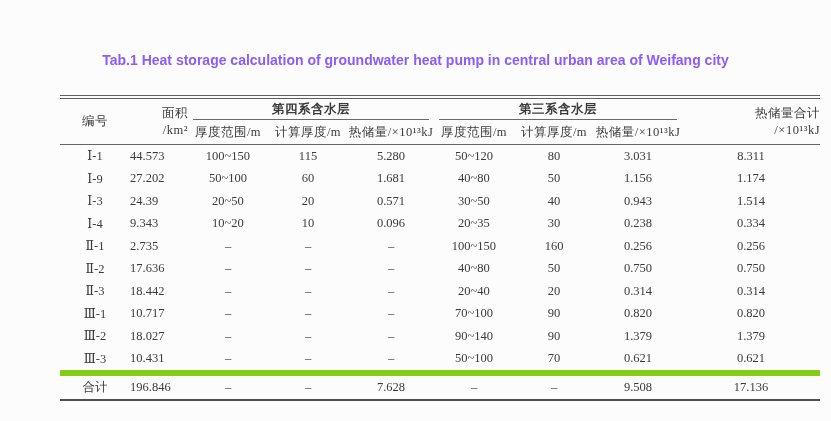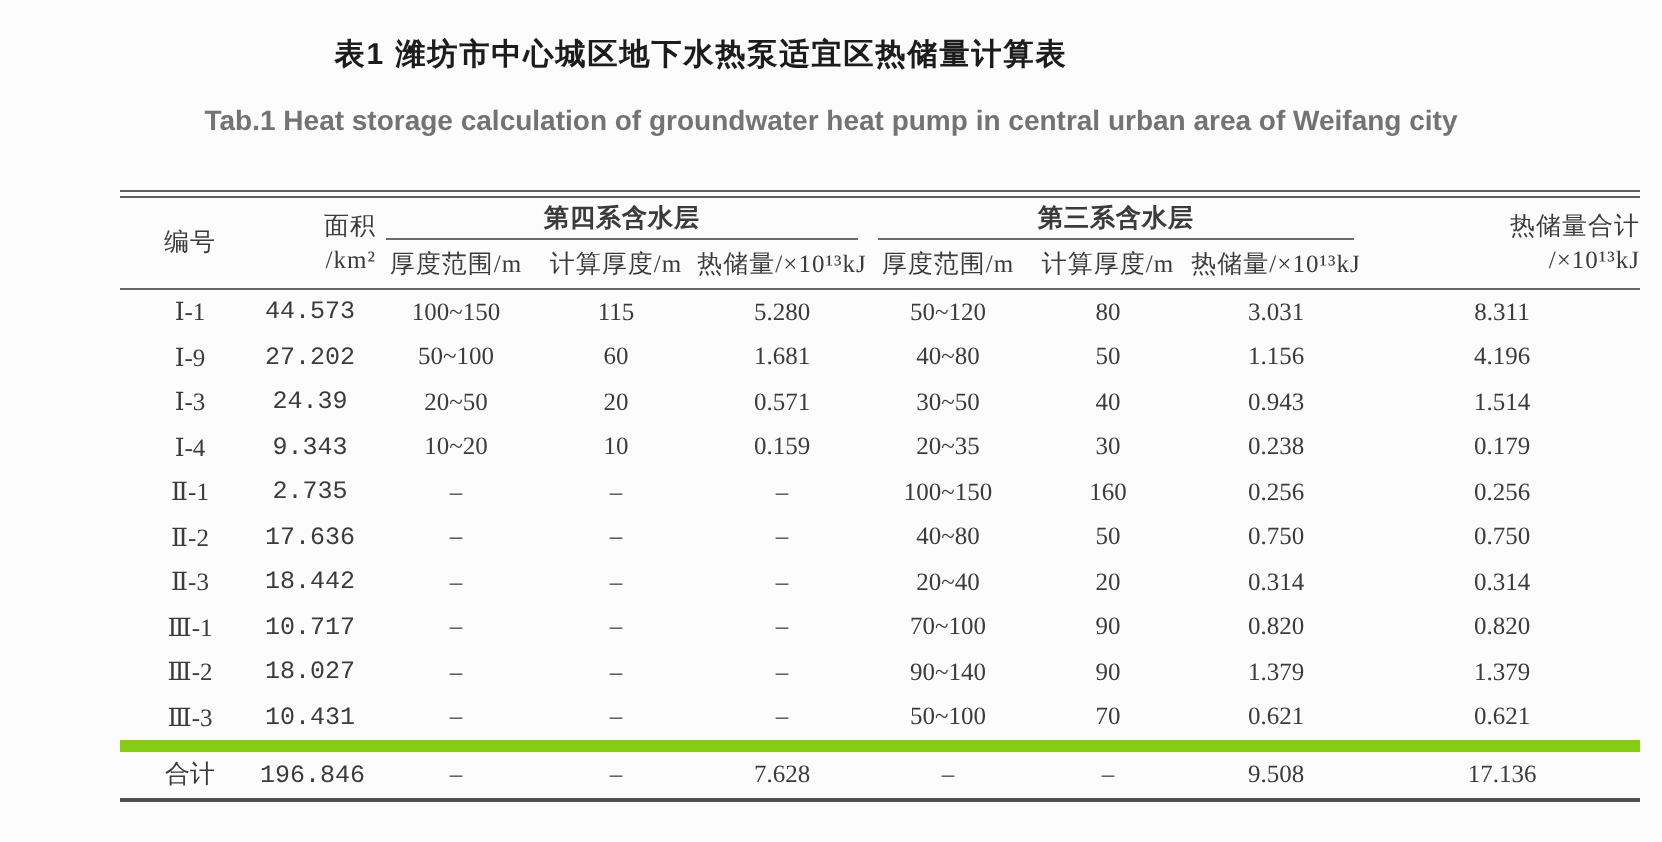--- a/index.html
+++ b/index.html
@@ -14,21 +14,21 @@
     position:absolute;top:18px;left:0;right:130px;
     text-align:center;
     font-family:"Liberation Sans","DejaVu Sans",sans-serif;
     font-weight:bold;font-size:15px;color:#1c1c1c;
     letter-spacing:1px;
   }
   .title-en{
     position:absolute;top:52px;left:0;right:0;
     text-align:center;
     font-family:"Liberation Sans","DejaVu Sans",sans-serif;
-    font-weight:bold;font-size:14px;color:#737373;
+    font-weight:bold;font-size:14px;color:#8b5cf6;
   }
   .table-wrap{
     position:absolute;left:60px;top:95px;width:760px;
   }
   table{
     width:100%;
     border-collapse:collapse;
     table-layout:fixed;
     font-size:12.5px;
     color:#3b3b3b;
@@ -58,35 +58,33 @@
   }
   tr.sub-row th{height:24px;}
   th .l2{display:block;line-height:1.3;text-align:right;}
   tbody td{
     height:22.5px;
     text-align:center;
     padding:0;
     vertical-align:middle;
   }
   tbody td.num-right{
-    text-align:center;
+    text-align:left;
     padding-right:8px;
-    font-family:Liberation Mono, monospace;
   }
   tr.total-row td{
     border-top:6px solid #84cc16;
     height:23px;
   }
 </style>
 </head>
 <body>
 
 <div class="page">
 
-  <div class="title-cn">表1 潍坊市中心城区地下水热泵适宜区热储量计算表</div>
   <div class="title-en">Tab.1 Heat storage calculation of groundwater heat pump in central urban area of Weifang city</div>
 
   <div class="table-wrap">
     <table>
       <colgroup>
         <col class="c1">
           <col class="c2">
           <col class="c3">
           <col class="c4">
           <col class="c5">
@@ -132,43 +130,43 @@
           </tr>
           <tr>
             <td>Ⅰ-9</td>
             <td class="num-right">27.202</td>
             <td>50~100</td>
             <td>60</td>
             <td>1.681</td>
             <td>40~80</td>
             <td>50</td>
             <td>1.156</td>
-            <td>4.196</td>
+            <td>1.174</td>
           </tr>
           <tr>
             <td>Ⅰ-3</td>
             <td class="num-right">24.39</td>
             <td>20~50</td>
             <td>20</td>
             <td>0.571</td>
             <td>30~50</td>
             <td>40</td>
             <td>0.943</td>
             <td>1.514</td>
           </tr>
           <tr>
             <td>Ⅰ-4</td>
             <td class="num-right">9.343</td>
             <td>10~20</td>
             <td>10</td>
-            <td>0.159</td>
+            <td>0.096</td>
             <td>20~35</td>
             <td>30</td>
             <td>0.238</td>
-            <td>0.179</td>
+            <td>0.334</td>
           </tr>
           <tr>
             <td>Ⅱ-1</td>
             <td class="num-right">2.735</td>
             <td>–</td>
             <td>–</td>
             <td>–</td>
             <td>100~150</td>
             <td>160</td>
             <td>0.256</td>

